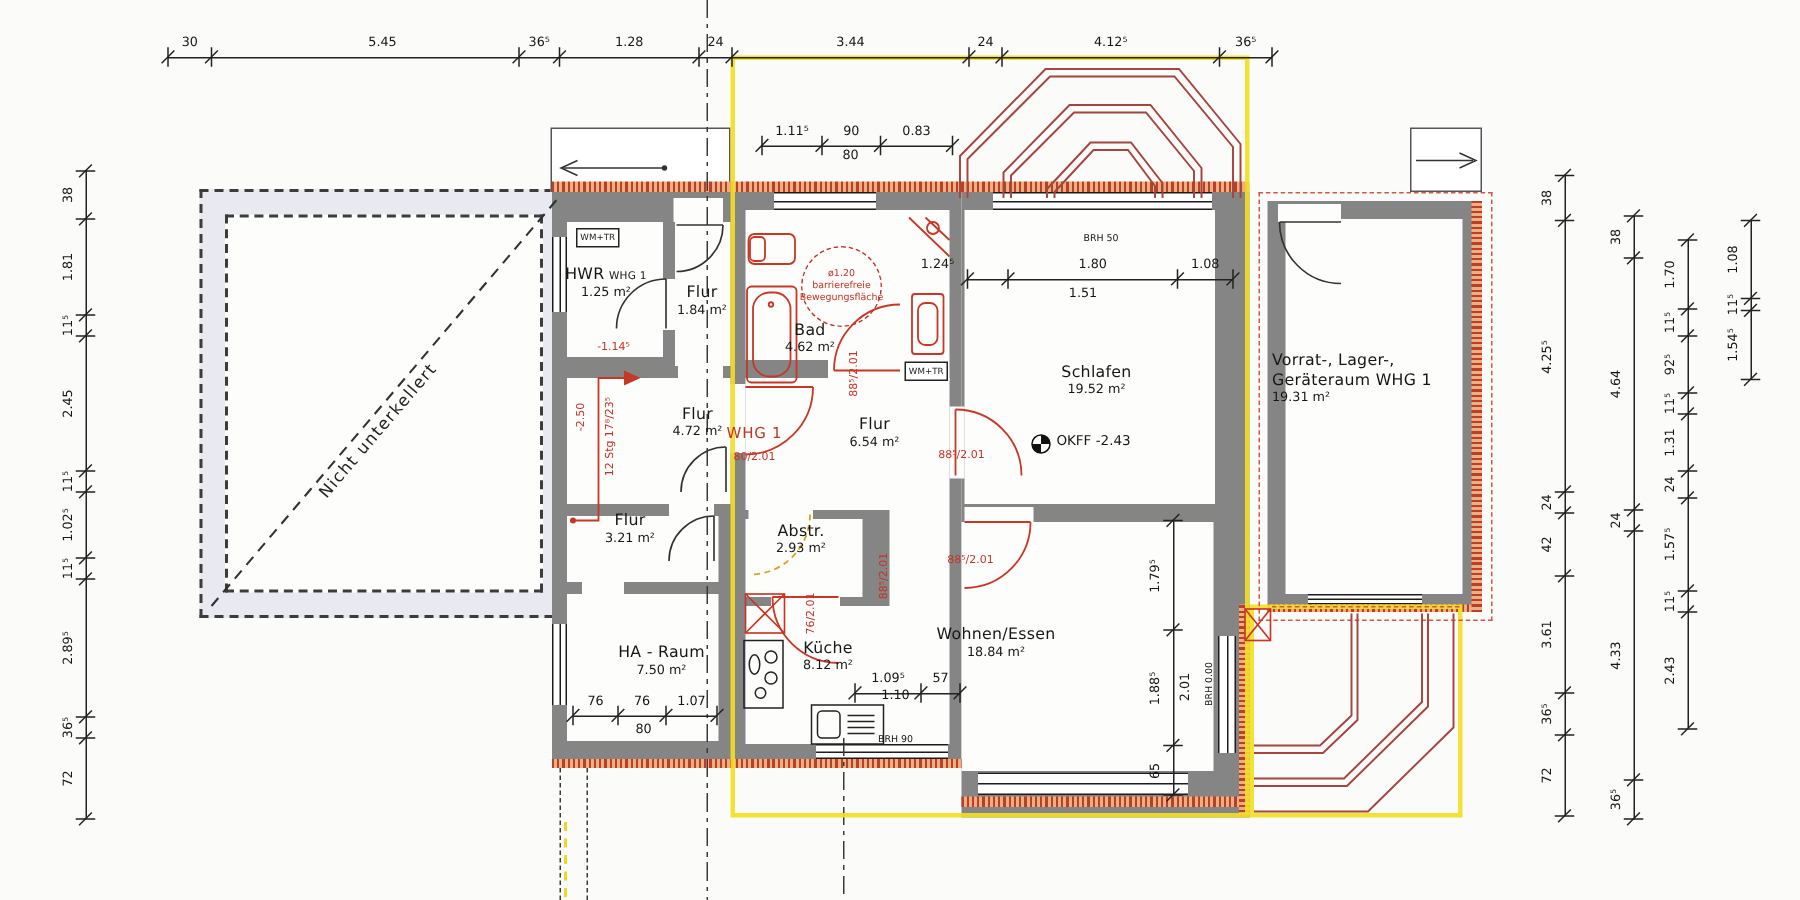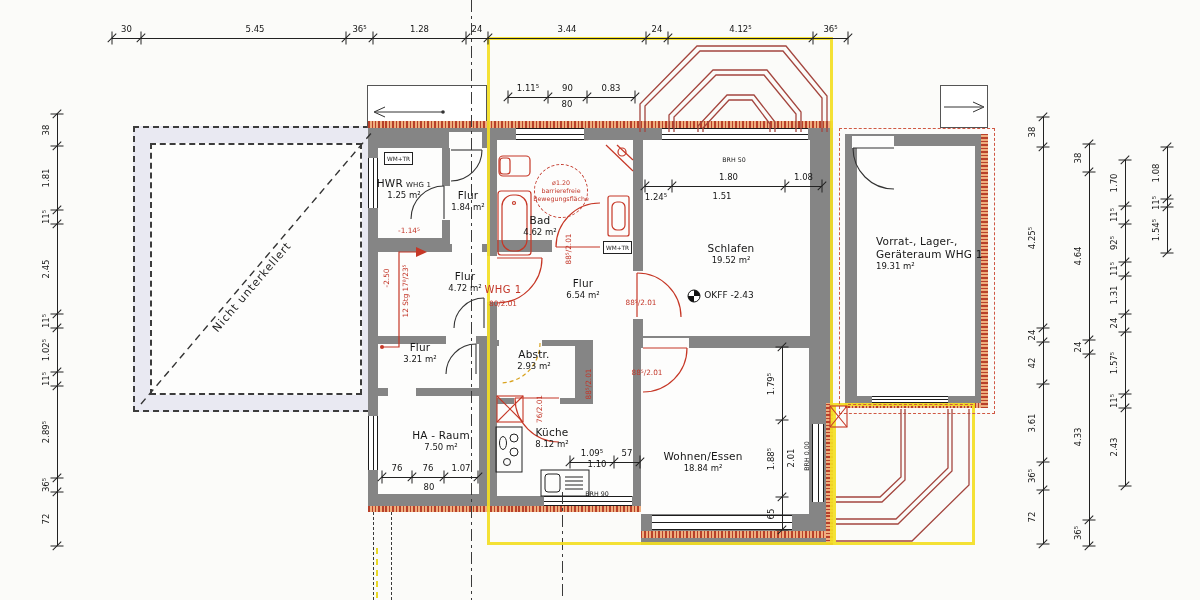--- a/index.html
+++ b/index.html
@@ -235,21 +235,21 @@
       <span class="room-area">1.84 m²</span>
     </div>
     <div class="room" style="left: 540px; top: 226px;">
       <span class="room-name">Bad</span>
       <span class="room-area">4.62 m²</span>
     </div>
     <div class="room" style="left: 731px; top: 254px;">
       <span class="room-name">Schlafen</span>
       <span class="room-area">19.52 m²</span>
     </div>
-    <div class="room left" style="left: 848px; top: 253px; margin-left: 28px;">
+    <div class="room left" style="left: 848px; top: 253px;">
       <span class="room-name">Vorrat-, Lager-,</span>
       <span class="room-name">Geräteraum WHG 1</span>
       <span class="room-area">19.31 m²</span>
     </div>
     <div class="room" style="left: 465px; top: 282px;">
       <span class="room-name">Flur</span>
       <span class="room-area">4.72 m²</span>
     </div>
     <div class="room" style="left: 583px; top: 289px;">
       <span class="room-name">Flur</span>
@@ -264,21 +264,21 @@
       <span class="room-area">2.93 m²</span>
     </div>
     <div class="room" style="left: 441px; top: 441px;">
       <span class="room-name">HA - Raum</span>
       <span class="room-area">7.50 m²</span>
     </div>
     <div class="room" style="left: 552px; top: 438px;">
       <span class="room-name">Küche</span>
       <span class="room-area">8.12 m²</span>
     </div>
-    <div class="room" style="left: 703px; top: 429px; margin-top: 33px;">
+    <div class="room" style="left: 664px; top: 429px;">
       <span class="room-name">Wohnen/Essen</span>
       <span class="room-area">18.84 m²</span>
     </div>
     <div class="chainline" style="left: 112px; top: 38px; width: 736px; height: 1.1px;"></div>
     <div class="tick" style="left: 112px; top: 38px;"></div>
     <div class="extv" style="left: 112px; top: 38px;"></div>
     <div class="tick" style="left: 141px; top: 38px;"></div>
     <div class="extv" style="left: 141px; top: 38px;"></div>
     <div class="tick" style="left: 346px; top: 38px;"></div>
     <div class="extv" style="left: 346px; top: 38px;"></div>
@@ -319,21 +319,21 @@
     <span class="ann" style="left: 611px; top: 88px;">0.83</span>
     <div class="chainline" style="left: 645px; top: 186px; width: 177px; height: 1.1px;"></div>
     <div class="tick" style="left: 645px; top: 186px;"></div>
     <div class="extv" style="left: 645px; top: 186px;"></div>
     <div class="tick" style="left: 672px; top: 186px;"></div>
     <div class="extv" style="left: 672px; top: 186px;"></div>
     <div class="tick" style="left: 785px; top: 186px;"></div>
     <div class="extv" style="left: 785px; top: 186px;"></div>
     <div class="tick" style="left: 822px; top: 186px;"></div>
     <div class="extv" style="left: 822px; top: 186px;"></div>
-    <span class="ann" style="left: 656px; top: 177px; margin-top: 20px;">1.24⁵</span>
+    <span class="ann" style="left: 625px; top: 177px;">1.24⁵</span>
     <span class="ann" style="left: 728.5px; top: 177px;">1.80</span>
     <span class="ann" style="left: 803.5px; top: 177px;">1.08</span>
     <div class="chainline" style="left: 570px; top: 462px; width: 70px; height: 1.1px;"></div>
     <div class="tick" style="left: 570px; top: 462px;"></div>
     <div class="extv" style="left: 570px; top: 462px;"></div>
     <div class="tick" style="left: 614px; top: 462px;"></div>
     <div class="extv" style="left: 614px; top: 462px;"></div>
     <div class="tick" style="left: 640px; top: 462px;"></div>
     <div class="extv" style="left: 640px; top: 462px;"></div>
     <span class="ann" style="left: 592px; top: 453px;">1.09⁵</span>

